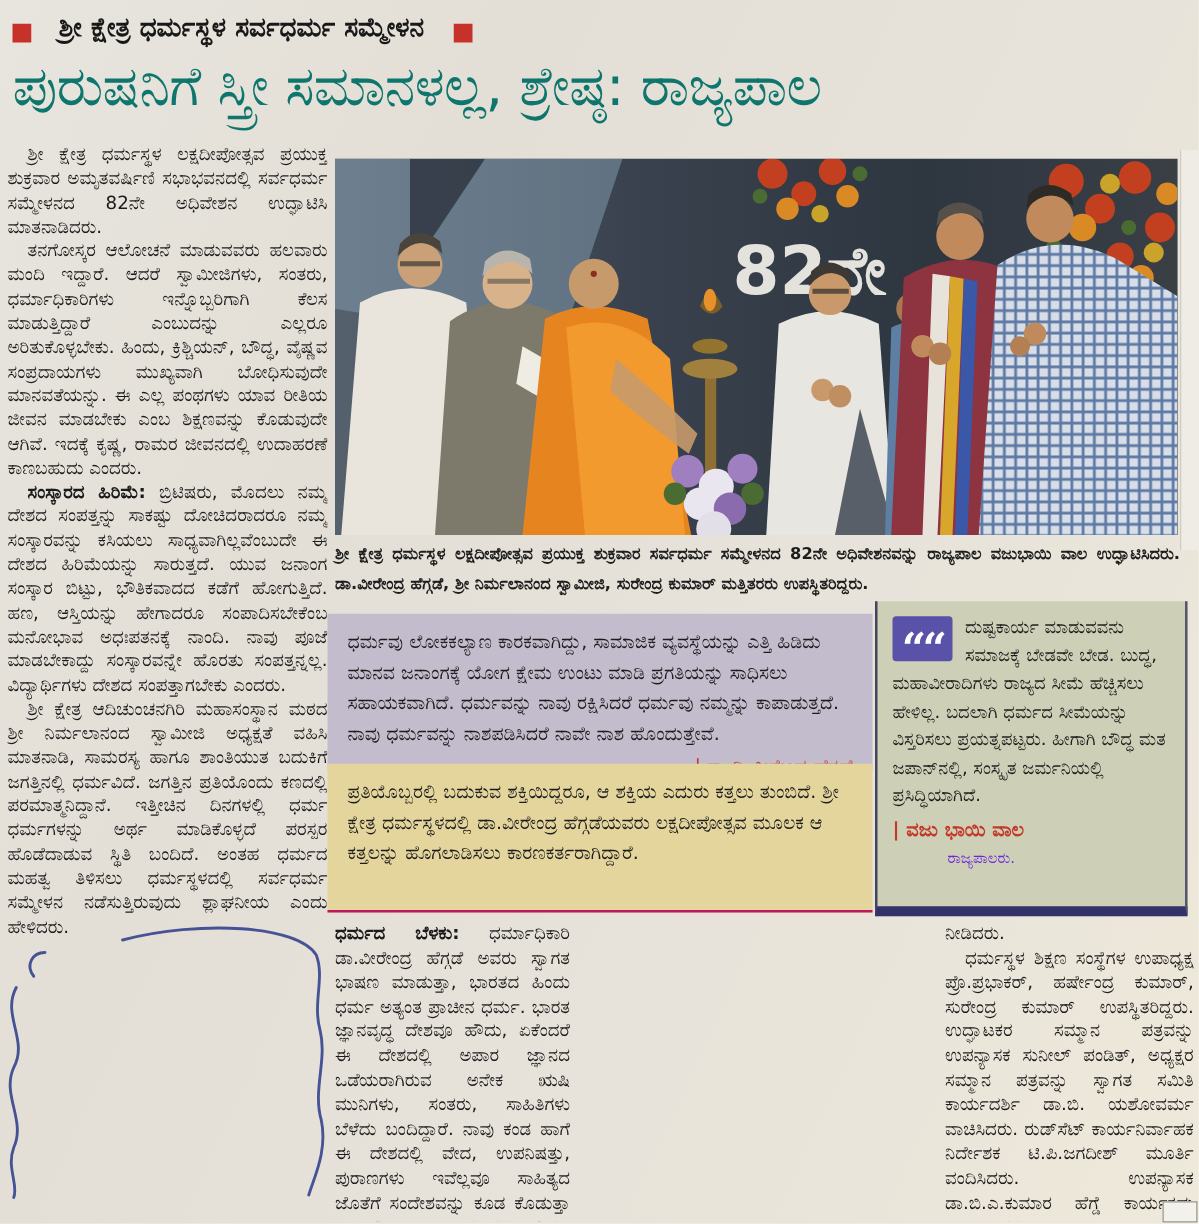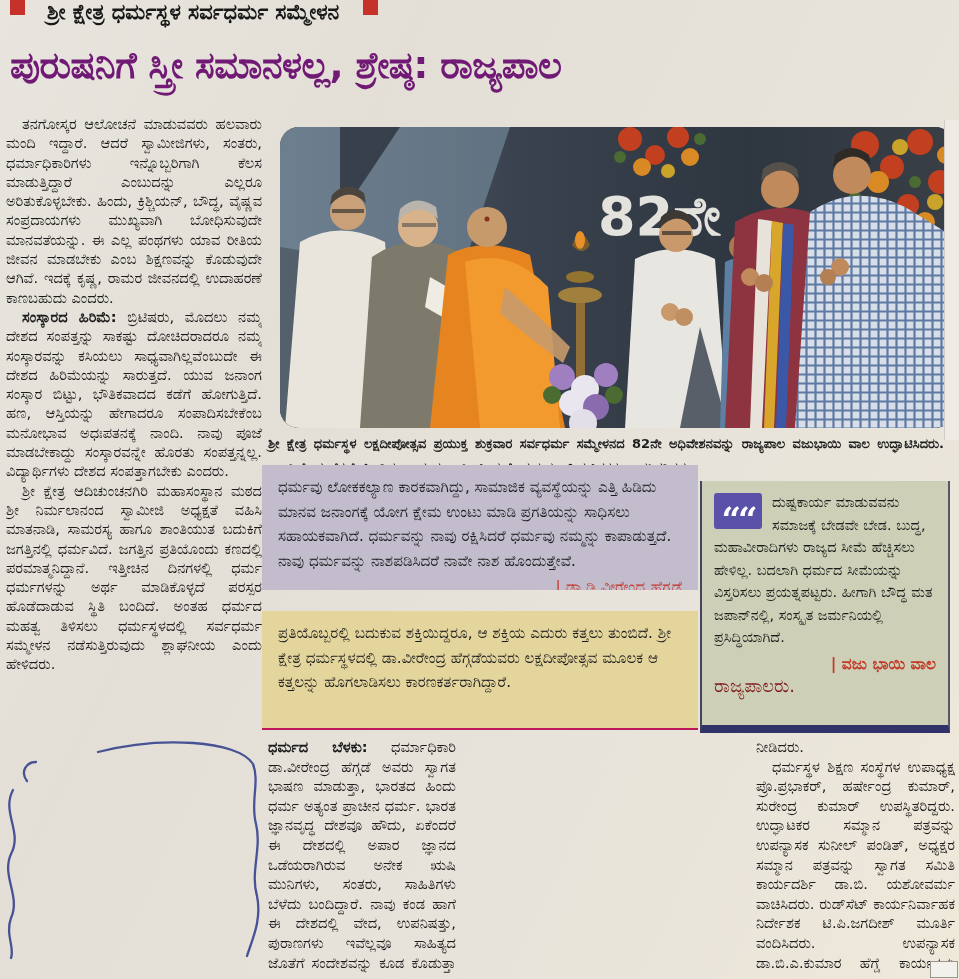--- a/index.html
+++ b/index.html
@@ -4,53 +4,53 @@
 <style>
   html,body{margin:0;padding:0;}
   body{
     width:959px;height:979px;position:relative;overflow:hidden;
     background:linear-gradient(115deg,#e8e5de 0%,#e3dfd7 30%,#e6e2da 55%,#eae5da 80%,#efe9da 100%);
     font-family:"DejaVu Sans","Liberation Sans",sans-serif;
     color:#1c1c1c;
   }
   .abs{position:absolute;}
   
-  .kicker{left:0;top:8;width:790px;height:34px;display:flex;align-items:flex-start;}
+  .kicker{left:0;top:8;width:790px;height:34px;display:flex;align-items:flex-end;}
   .ksq{width:15px;height:15px;background:#c63129;display:inline-block;flex:0 0 auto;}
   .ktext{font-size:21px;font-weight:700;color:#181818;white-space:nowrap;}
   .kicker .ksq:first-child{margin-left:10px;}
   .kicker .ktext{margin-left:22px;margin-right:24px;}
   
-  .headline{left:10px;top:44px;width:940px;font-size:37px;font-weight:700;color:#701a75;
+  .headline{left:10px;top:44px;width:940px;font-size:44px;font-weight:400;color:#0f766e;
     letter-spacing:-0.5px;white-space:nowrap;}
   
   .leftcol{left:6px;top:114px;width:256px;height:862px;font-size:14.6px;line-height:19.3px;
     text-align:justify;color:#1b1b1b;overflow:hidden;}
   .leftcol p{margin:0;text-indent:16px;}
   .leftcol p.first{text-indent:0;}
   .lead{font-weight:700;}
   
-  .photo{left:280px;top:127px;width:674px;height:301px;background:#39414b;overflow:hidden;border-radius:19px;}
+  .photo{left:268px;top:127px;width:674px;height:301px;background:#39414b;overflow:hidden;}
   .caption{left:268px;top:432px;width:676px;height:50px;font-size:13px;font-weight:700;
     line-height:24px;color:#1d1d1d;text-align:justify;}
   
-  .box-purple{left:262px;top:465px;width:436px;height:125px;background:#c2bccd;
+  .box-purple{left:262px;top:491px;width:436px;height:125px;background:#c2bccd;
     padding:10px 16px 0 16px;box-sizing:border-box;font-size:15.2px;line-height:24.5px;overflow:hidden;}
   .box-yellow{left:262px;top:611px;width:436px;height:119px;background:#e4d59d;
     border-bottom:2px solid #be185d;padding:10px 16px 0 16px;box-sizing:border-box;
     font-size:15.2px;line-height:24.5px;overflow:hidden;}
   .attr{color:#c43a2a;font-weight:400;text-align:right;margin-top:2px;font-size:15.5px;}
   .box-green{left:700px;top:481px;width:250px;height:252px;background:#cdd0b6;
     border-left:2px solid #44445e;border-right:2px solid #55556b;border-bottom:8px solid #32326b;
     padding:10px 12px 0 12px;box-sizing:border-box;font-size:14.4px;line-height:22.5px;overflow:hidden;}
   .qicon{float:left;width:48px;height:36px;background:#5a51a8;border-radius:3px;margin:2px 10px 2px 0;
     color:#fff;font-family:"DejaVu Serif","Liberation Serif",serif;font-weight:700;
     font-size:34px;letter-spacing:-3px;line-height:52px;text-align:center;}
-  .attr-left{color:#c43a2a;font-weight:700;text-align:right;margin-top:4px;font-size:15.5px;}
-  .role{color:#7f1d1d;font-size:18px;}
+  .attr-left{color:#c43a2a;font-weight:700;text-align:left;margin-top:4px;font-size:15.5px;}
+  .role{color:#6d28d9;font-size:12px;margin-left:44px;}
   
   .bcol{top:737px;height:240px;font-size:14.6px;line-height:19.6px;text-align:justify;
     color:#1b1b1b;overflow:hidden;}
   .bcol p{margin:0;text-indent:16px;}
   .bcol p.first{text-indent:0;}
   .bcolA{left:268px;width:188px;}
   .bcolB{left:470px;width:276px;}
   .bcolC{left:756px;width:199px;}
   
   .edge-strip{left:944px;top:120px;width:15px;height:320px;background:#efece5;border-left:1px solid #cfccc4;}
@@ -62,20 +62,21 @@
 
 <div class="abs kicker">
   <span class="ksq"></span>
   <span class="ktext">ಶ್ರೀ ಕ್ಷೇತ್ರ ಧರ್ಮಸ್ಥಳ ಸರ್ವಧರ್ಮ ಸಮ್ಮೇಳನ</span>
   <span class="ksq"></span>
 </div>
 
 <div class="abs headline">ಪುರುಷನಿಗೆ ಸ್ತ್ರೀ ಸಮಾನಳಲ್ಲ, ಶ್ರೇಷ್ಠ: ರಾಜ್ಯಪಾಲ</div>
 
 <div class="abs leftcol">
+  <p><span>ಶ್ರೀ ಕ್ಷೇತ್ರ ಧರ್ಮಸ್ಥಳ ಲಕ್ಷದೀಪೋತ್ಸವ ಪ್ರಯುಕ್ತ ಶುಕ್ರವಾರ ಅಮೃತವರ್ಷಿಣಿ ಸಭಾಭವನದಲ್ಲಿ ಸರ್ವಧರ್ಮ ಸಮ್ಮೇಳನದ 82ನೇ ಅಧಿವೇಶನ ಉದ್ಘಾಟಿಸಿ ಮಾತನಾಡಿದರು.</span></p>
   <p><span>ತನಗೋಸ್ಕರ ಆಲೋಚನೆ ಮಾಡುವವರು ಹಲವಾರು ಮಂದಿ ಇದ್ದಾರೆ. ಆದರೆ ಸ್ವಾಮೀಜಿಗಳು, ಸಂತರು, ಧರ್ಮಾಧಿಕಾರಿಗಳು ಇನ್ನೊಬ್ಬರಿಗಾಗಿ ಕೆಲಸ ಮಾಡುತ್ತಿದ್ದಾರೆ ಎಂಬುದನ್ನು ಎಲ್ಲರೂ ಅರಿತುಕೊಳ್ಳಬೇಕು. ಹಿಂದು, ಕ್ರಿಶ್ಚಿಯನ್, ಬೌದ್ಧ, ವೈಷ್ಣವ ಸಂಪ್ರದಾಯಗಳು ಮುಖ್ಯವಾಗಿ ಬೋಧಿಸುವುದೇ ಮಾನವತೆಯನ್ನು. ಈ ಎಲ್ಲ ಪಂಥಗಳು ಯಾವ ರೀತಿಯ ಜೀವನ ಮಾಡಬೇಕು ಎಂಬ ಶಿಕ್ಷಣವನ್ನು ಕೊಡುವುದೇ ಆಗಿವೆ. ಇದಕ್ಕೆ ಕೃಷ್ಣ, ರಾಮರ ಜೀವನದಲ್ಲಿ ಉದಾಹರಣೆ ಕಾಣಬಹುದು ಎಂದರು.</span></p>
   <p><span class="lead">ಸಂಸ್ಕಾರದ ಹಿರಿಮೆ:</span><span> ಬ್ರಿಟಿಷರು, ಮೊದಲು ನಮ್ಮ ದೇಶದ ಸಂಪತ್ತನ್ನು ಸಾಕಷ್ಟು ದೋಚಿದರಾದರೂ ನಮ್ಮ ಸಂಸ್ಕಾರವನ್ನು ಕಸಿಯಲು ಸಾಧ್ಯವಾಗಿಲ್ಲವೆಂಬುದೇ ಈ ದೇಶದ ಹಿರಿಮೆಯನ್ನು ಸಾರುತ್ತದೆ. ಯುವ ಜನಾಂಗ ಸಂಸ್ಕಾರ ಬಿಟ್ಟು, ಭೌತಿಕವಾದದ ಕಡೆಗೆ ಹೋಗುತ್ತಿದೆ. ಹಣ, ಆಸ್ತಿಯನ್ನು ಹೇಗಾದರೂ ಸಂಪಾದಿಸಬೇಕೆಂಬ ಮನೋಭಾವ ಅಧಃಪತನಕ್ಕೆ ನಾಂದಿ. ನಾವು ಪೂಜೆ ಮಾಡಬೇಕಾದ್ದು ಸಂಸ್ಕಾರವನ್ನೇ ಹೊರತು ಸಂಪತ್ತನ್ನಲ್ಲ. ವಿದ್ಯಾರ್ಥಿಗಳು ದೇಶದ ಸಂಪತ್ತಾಗಬೇಕು ಎಂದರು.</span></p>
   <p><span>ಶ್ರೀ ಕ್ಷೇತ್ರ ಆದಿಚುಂಚನಗಿರಿ ಮಹಾಸಂಸ್ಥಾನ ಮಠದ ಶ್ರೀ ನಿರ್ಮಲಾನಂದ ಸ್ವಾಮೀಜಿ ಅಧ್ಯಕ್ಷತೆ ವಹಿಸಿ ಮಾತನಾಡಿ, ಸಾಮರಸ್ಯ ಹಾಗೂ ಶಾಂತಿಯುತ ಬದುಕಿಗೆ ಜಗತ್ತಿನಲ್ಲಿ ಧರ್ಮವಿದೆ. ಜಗತ್ತಿನ ಪ್ರತಿಯೊಂದು ಕಣದಲ್ಲಿ ಪರಮಾತ್ಮನಿದ್ದಾನೆ. ಇತ್ತೀಚಿನ ದಿನಗಳಲ್ಲಿ ಧರ್ಮ ಧರ್ಮಗಳನ್ನು ಅರ್ಥ ಮಾಡಿಕೊಳ್ಳದೆ ಪರಸ್ಪರ ಹೊಡೆದಾಡುವ ಸ್ಥಿತಿ ಬಂದಿದೆ. ಅಂತಹ ಧರ್ಮದ ಮಹತ್ವ ತಿಳಿಸಲು ಧರ್ಮಸ್ಥಳದಲ್ಲಿ ಸರ್ವಧರ್ಮ ಸಮ್ಮೇಳನ ನಡೆಸುತ್ತಿರುವುದು ಶ್ಲಾಘನೀಯ ಎಂದು ಹೇಳಿದರು.</span></p>
 </div>
 
 <div class="abs photo">
   <svg width="674" height="301" viewBox="0 0 674 301">
     <defs>
       <pattern id="chk" width="9" height="9" patternUnits="userSpaceOnUse">
         <rect width="9" height="9" fill="#d8dee8"></rect>

